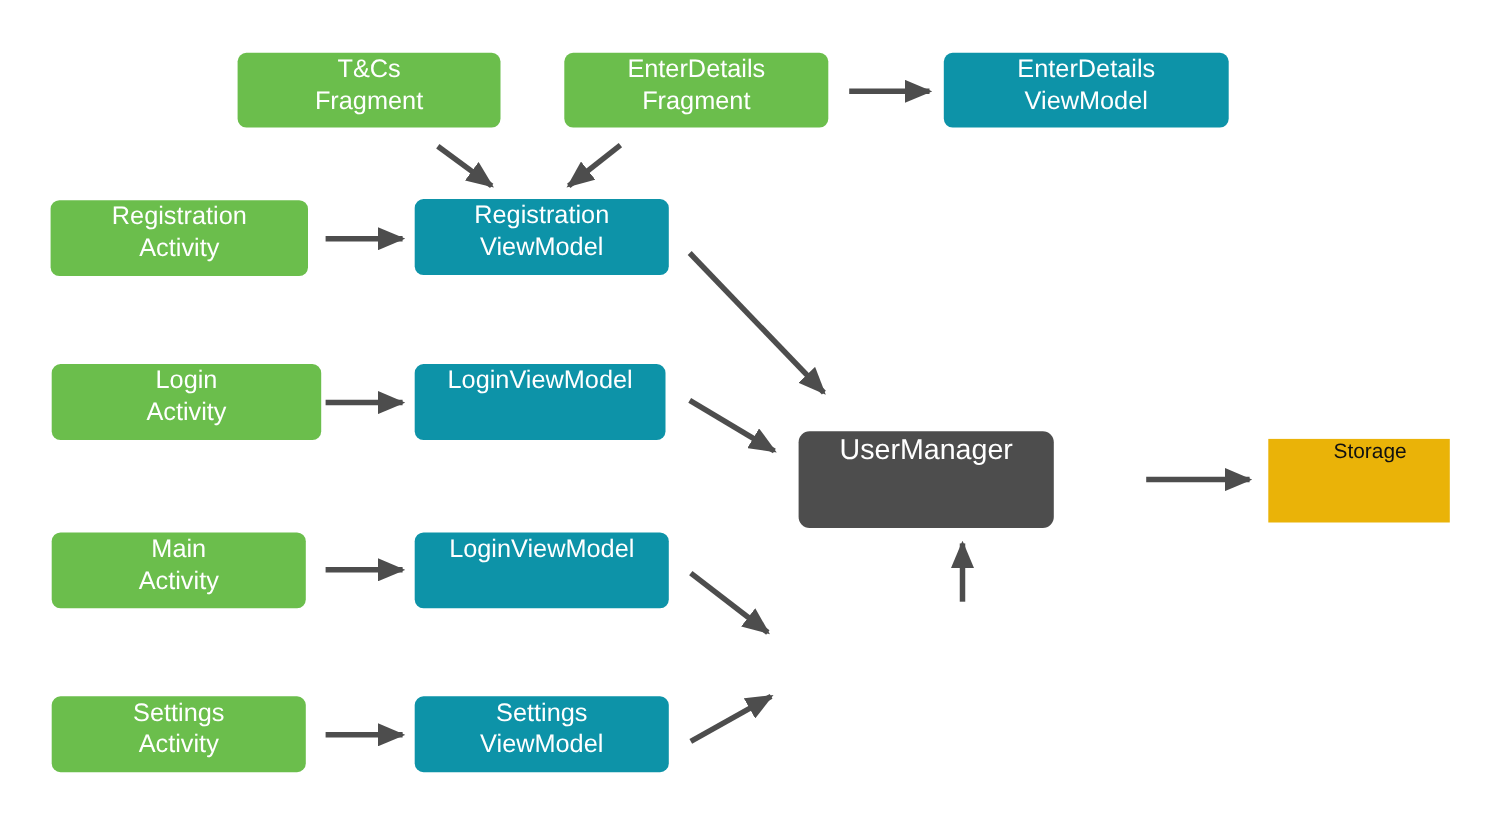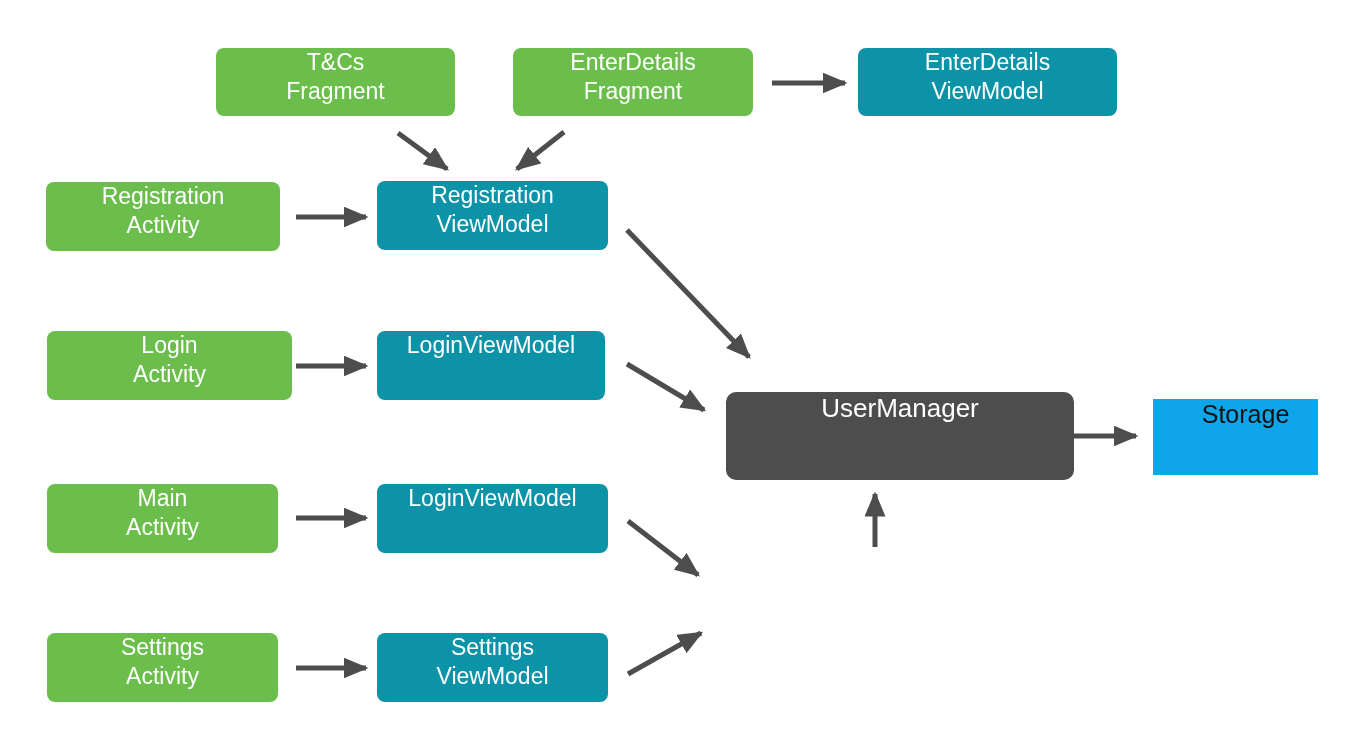--- a/index.html
+++ b/index.html
@@ -41,24 +41,24 @@
     border-radius: 8px;
     font-size: 23px;
   }
   .node.dark {
     background: #4D4D4D;
     color: #ffffff;
     border-radius: 10px;
     font-size: 26px;
   }
   .node.gray {
-    background: #0ea5e9;
+    background: #eab308;
     color: #111111;
     border-radius: 0;
-    font-size: 25px;
+    font-size: 19px;
     padding-left: 20px;
   }
   .edge {
     stroke: #4D4D4D;
     stroke-width: 5;
     fill: none;
   }
 </style>
 </head>
 <body>
@@ -132,21 +132,21 @@
   <div class="node green" style="left:47px; top:633px; width:231px; height:69px;">
     <span class="label">Settings
 Activity</span>
   </div>
 
   <div class="node teal" style="left:377px; top:633px; width:231px; height:69px;">
     <span class="label">Settings
 ViewModel</span>
   </div>
 
-  <div class="node dark" style="left:726px; top:392px; width:348px; height:88px;">
+  <div class="node dark" style="left:726px; top:392px; width:232px; height:88px;">
     <span class="label">UserManager</span>
   </div>
 
 
   <div class="node gray" style="left:1153px; top:399px; width:165px; height:76px;">
     <span class="label">Storage</span>
   </div>
 
 </div>
 

